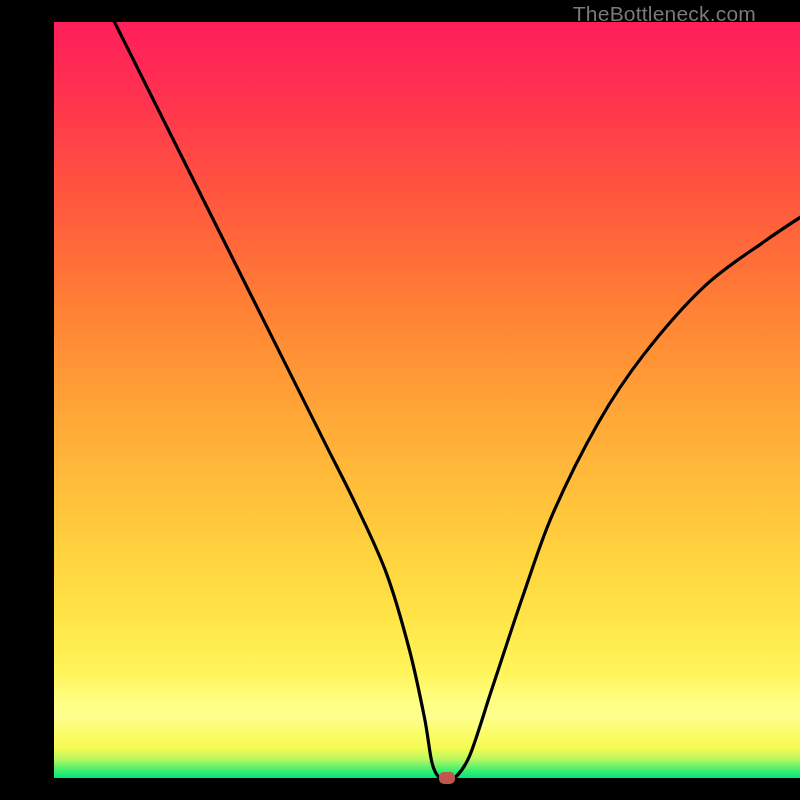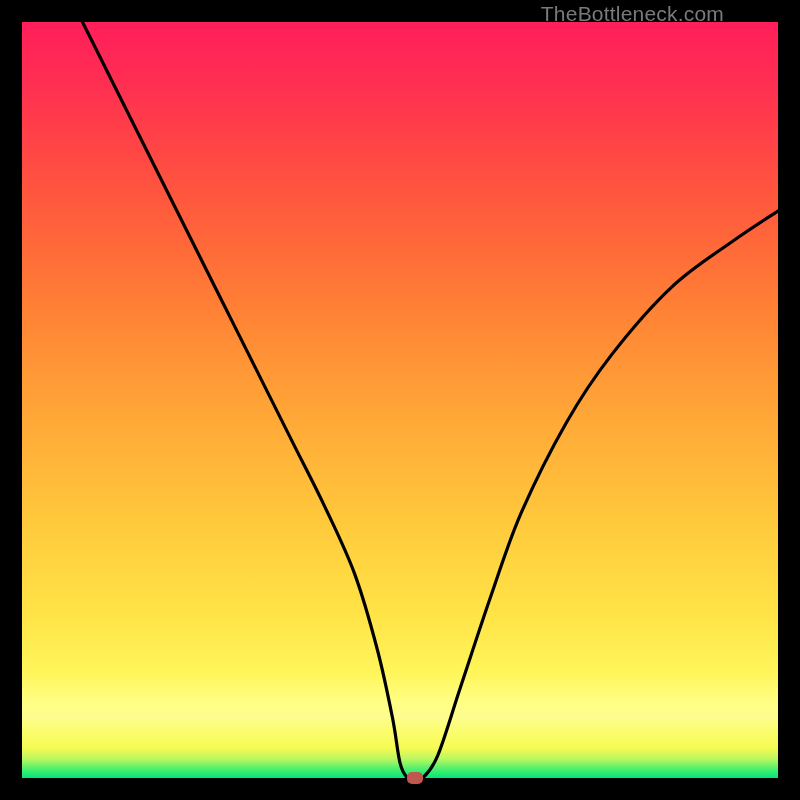--- a/index.html
+++ b/index.html
@@ -9,20 +9,21 @@
     height: 800px;
     background: #000;
     overflow: hidden;
     font-family: Arial, Helvetica, sans-serif;
   }
   .frame {
     position: relative;
     width: 734px;
     height: 800px;
     background: #000;
+    margin-left: 32px;
   }
   .plot-area {
     position: absolute;
     left: 22px;
     top: 22px;
     width: 756px;
     height: 756px;
     
     background: linear-gradient(to top,
       #00e87a 0%,

